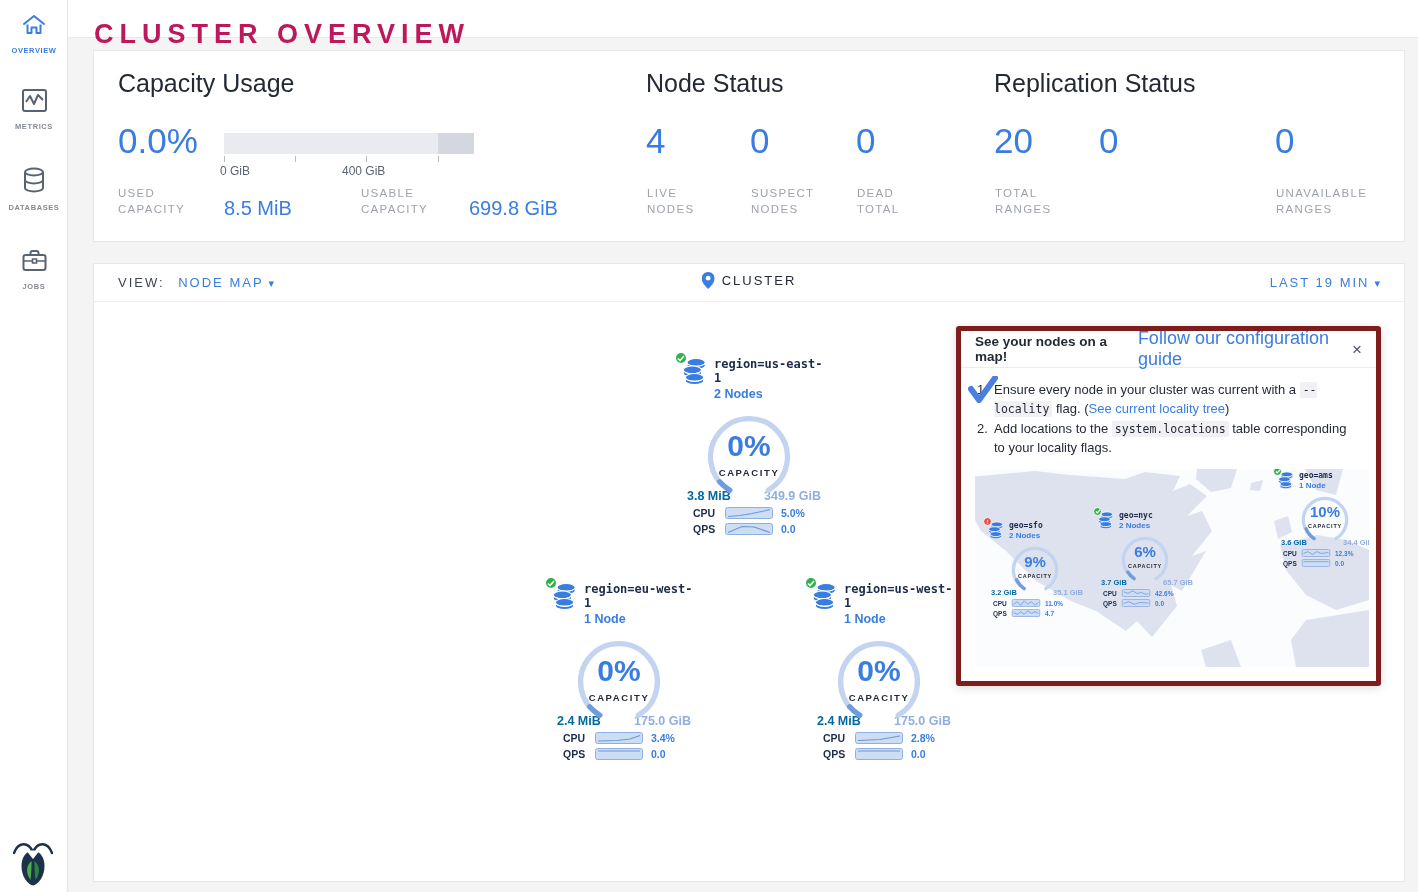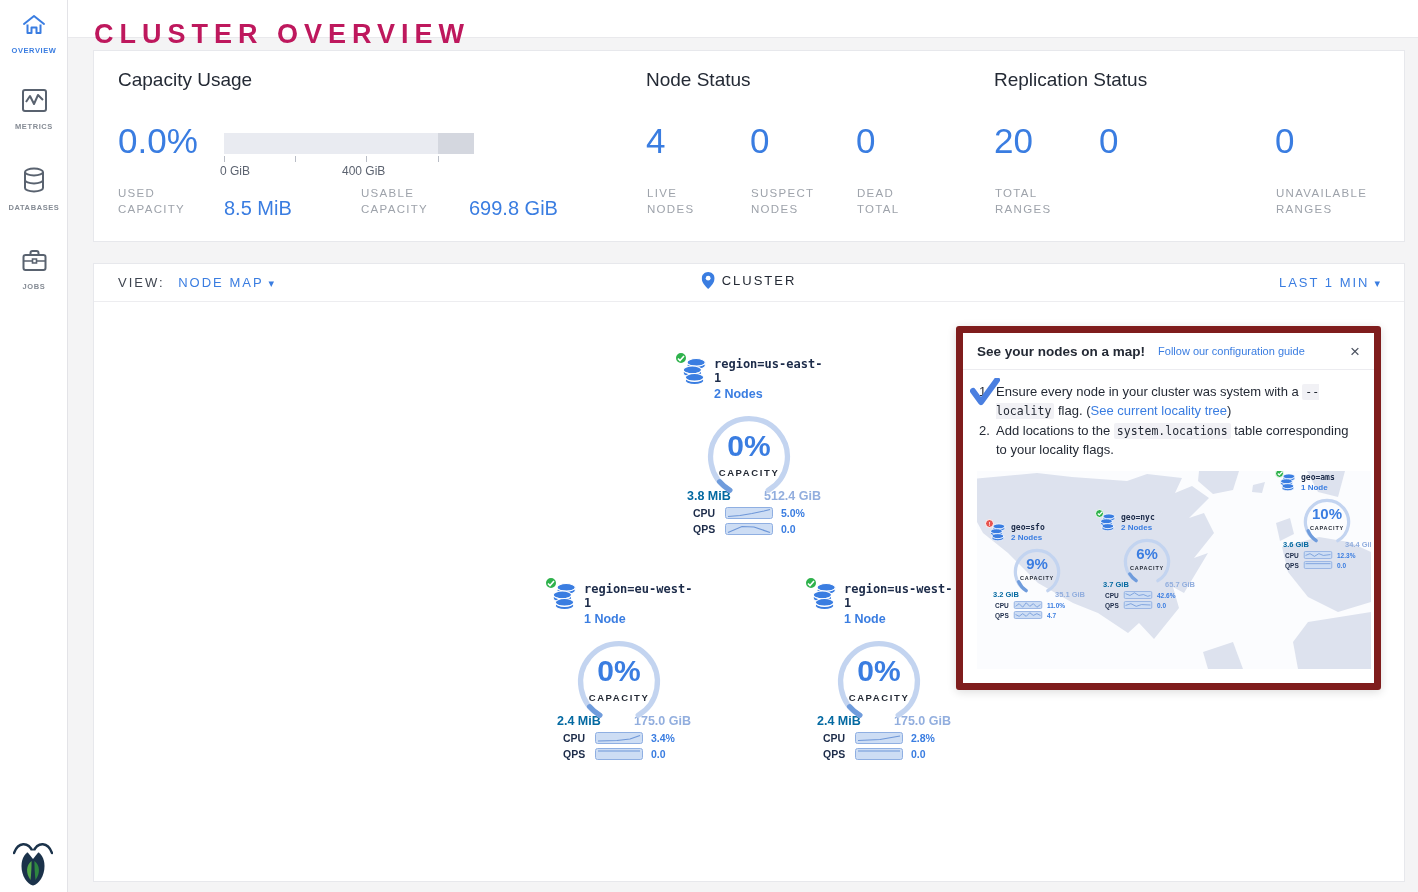--- a/index.html
+++ b/index.html
@@ -15,21 +15,21 @@
 
   
   .titlebar { position:absolute; left:68px; top:0; right:0; height:38px; background:#fff; border-bottom:1px solid #e9e9ec; }
   .page-title { position:absolute; left:26px; top:19px; font-size:27px; font-weight:700; letter-spacing:6px; color:#be185d; }
 
   
   .panel { position:absolute; background:#fff; border:1px solid #e7e8ec; }
   .stats-panel { left:93px; top:50px; width:1312px; height:192px; }
   .map-panel   { left:93px; top:263px; width:1312px; height:619px; }
 
-  .sec-title { position:absolute; font-size:19px; font-weight:500; color:#242a35; }
+  .sec-title { position:absolute; font-size:25px; font-weight:500; color:#242a35; }
   .big-num { position:absolute; font-size:35px; font-weight:300; color:#3a7de1; }
   .stat-label { position:absolute; font-size:11.5px; font-weight:400; letter-spacing:1.3px; color:#9ea3ab; line-height:16px; }
   .stat-value { position:absolute; font-size:20px; color:#3a7de1; }
 
   
   .cap-bar { position:absolute; left:130px; top:82px; width:250px; height:21px; background:#e9ebf1; }
   .cap-bar .dark { position:absolute; right:0; top:0; width:36px; height:21px; background:#d4d7df; }
   .cap-tick { position:absolute; top:105px; width:1px; height:6px; background:#b9bdc6; }
   .cap-tick-lbl { position:absolute; top:113px; font-size:12px; color:#5c6370; }
 
@@ -57,24 +57,24 @@
   .gauge-pct { position:absolute; left:0; right:0; top:20px; text-align:center; font-size:30px; font-weight:700; color:#3a7de1; }
   .gauge-cap { position:absolute; left:0; right:0; top:58px; text-align:center; font-size:9.5px; font-weight:700; letter-spacing:1.6px; color:#242a35; }
   .ng-vals { display:flex; justify-content:space-between; padding:0 8px 0 18px; margin-top:-16px; font-size:12.5px; font-weight:700; }
   .ng-used { color:#0369a1; } .ng-total { color:#92aede; }
   .metric-row { display:flex; align-items:center; margin:4px 0 0 24px; }
   .metric-label { width:32px; font-size:10.5px; font-weight:700; color:#1c2b49; }
   .spark { width:48px; height:12px; margin-right:8px; }
   .metric-val { font-size:10.5px; font-weight:700; color:#3a7de1; }
 
   
-  .popup { position:absolute; left:862px; top:24px; width:425px; background:#fff; border:7px solid #7f1d1d; border-radius:3px; box-shadow:0 2px 10px rgba(0,0,0,.14); z-index:10; }
+  .popup { position:absolute; left:862px; top:24px; width:425px; background:#fff; border:5px solid #7f1d1d; border-radius:3px; box-shadow:0 2px 10px rgba(0,0,0,.14); z-index:10; }
   .popup-head { display:flex; align-items:center; height:37px; padding:0 14px; border-bottom:1px solid #ececf0; }
   .popup-title { font-size:13.5px; font-weight:700; color:#242a35; }
-  .popup-link { font-size:11px; color:#3a7de1; margin-left:13px; cursor:pointer; }
+  .popup-link { font-size:18px; color:#3a7de1; margin-left:13px; cursor:pointer; }
   .popup-close { margin-left:auto; font-size:17px; color:#4c5361; cursor:pointer; line-height:1; }
   .popup-body { position:relative; padding:13px 16px 4px 16px; font-size:13px; line-height:17.5px; color:#242a35; }
   .step { display:flex; margin-bottom:2px; }
   .step-num { width:17px; flex:none; }
   .code { font-family:"DejaVu Sans Mono", monospace; font-size:11.5px; background:#f1f1f5; border-radius:2px; padding:1px 3px; }
   .inline-link { color:#3a7de1; cursor:pointer; }
   .big-check { position:absolute; left:7px; top:8px; z-index:3; }
 
   
   .minimap { position:relative; width:394px; height:198px; margin:7px 14px 14px; background:#fbfcfe; overflow:hidden; }
@@ -183,21 +183,21 @@
       <span class="vb-view-label">VIEW:</span>
       <span class="vb-dropdown"><span>NODE MAP</span><span class="caret">▾</span></span>
     </div>
     <div class="vb-center">
       <svg width="13" height="17" viewBox="0 0 13 17">
           <path d="M6.5 0 C2.9 0 0 2.9 0 6.4 C0 11.2 6.5 17 6.5 17 S13 11.2 13 6.4 C13 2.9 10.1 0 6.5 0 Z" fill="#3a7de1"></path>
           <circle cx="6.5" cy="6.2" r="2.4" fill="#fff"></circle>
         </svg>
       <span>CLUSTER</span>
     </div>
-    <div class="vb-right"><span>LAST 1 MIN</span><span class="caret">▾</span></div>
+    <div class="vb-right"><span>LAST 19 MIN</span><span class="caret">▾</span></div>
   </div>
 
   <div class="map-area">
 
     <div class="node-group" style="left:575px; top:55px">
       <div class="ng-header">
         <div class="ng-icon-wrap">
           <div class="badge green">
               <svg width="8" height="7" viewBox="0 0 8 7">
                 <polyline points="1,3.5 3,5.5 7,1" fill="none" stroke="#fff" stroke-width="1.6"></polyline>
@@ -222,21 +222,21 @@
       <div class="gauge">
         <svg width="96" height="96" viewBox="0 0 100 100">
             <path d="M30 84.6 A 40 40 0 1 1 70 84.6" fill="none" stroke="#c3d4f0" stroke-width="5.5" stroke-linecap="round"></path>
             <path d="M30 84.6 A 40 40 0 0 1 19.4 75.7" fill="none" stroke="#6f9cdc" stroke-width="5.5" stroke-linecap="round"></path>
           </svg>
         <div class="gauge-pct">0%</div>
         <div class="gauge-cap">CAPACITY</div>
       </div>
       <div class="ng-vals">
         <span class="ng-used">3.8 MiB</span>
-        <span class="ng-total">512.4 GiB</span>
+        <span class="ng-total">349.9 GiB</span>
       </div>
       <div class="metric-row">
         <span class="metric-label">CPU</span>
         <svg class="spark" viewBox="0 0 48 12">
             <rect x="0.5" y="0.5" width="47" height="11" rx="2" fill="#cdddf4" stroke="#8fafe2"></rect>
             <polyline points="3,9.5 15,8.5 27,6.5 39,4 45,2.5" fill="none" stroke="#6e97d8" stroke-width="1.2"></polyline>
           </svg>
         <span class="metric-val">5.0%</span>
       </div>
       <div class="metric-row">
@@ -362,21 +362,21 @@
         <span class="popup-title">See your nodes on a map!</span>
         <span class="popup-link">Follow our configuration guide</span>
         <span class="popup-close">×</span>
       </div>
       <div class="popup-body">
         <svg class="big-check" width="30" height="28" viewBox="0 0 30 28">
             <polyline points="3,13 11,24 27,2" fill="none" stroke="#4a7fe0" stroke-width="6" stroke-linecap="round" stroke-linejoin="round"></polyline>
           </svg>
         <div class="step">
           <span class="step-num">1.</span>
-          <span><span>Ensure every node in your cluster was system with a </span><span class="code">--locality</span><span> flag. (</span><span class="inline-link">See current locality tree</span><span>)</span></span>
+          <span><span>Ensure every node in your cluster was current with a </span><span class="code">--locality</span><span> flag. (</span><span class="inline-link">See current locality tree</span><span>)</span></span>
         </div>
         <div class="step">
           <span class="step-num">2.</span>
           <span><span>Add locations to the </span><span class="code">system.locations</span><span> table corresponding to your locality flags.</span></span>
         </div>
       </div>
 
       <div class="minimap">
         <svg class="land" width="394" height="198" viewBox="0 0 394 198">
           <g fill="#dde2ee">

